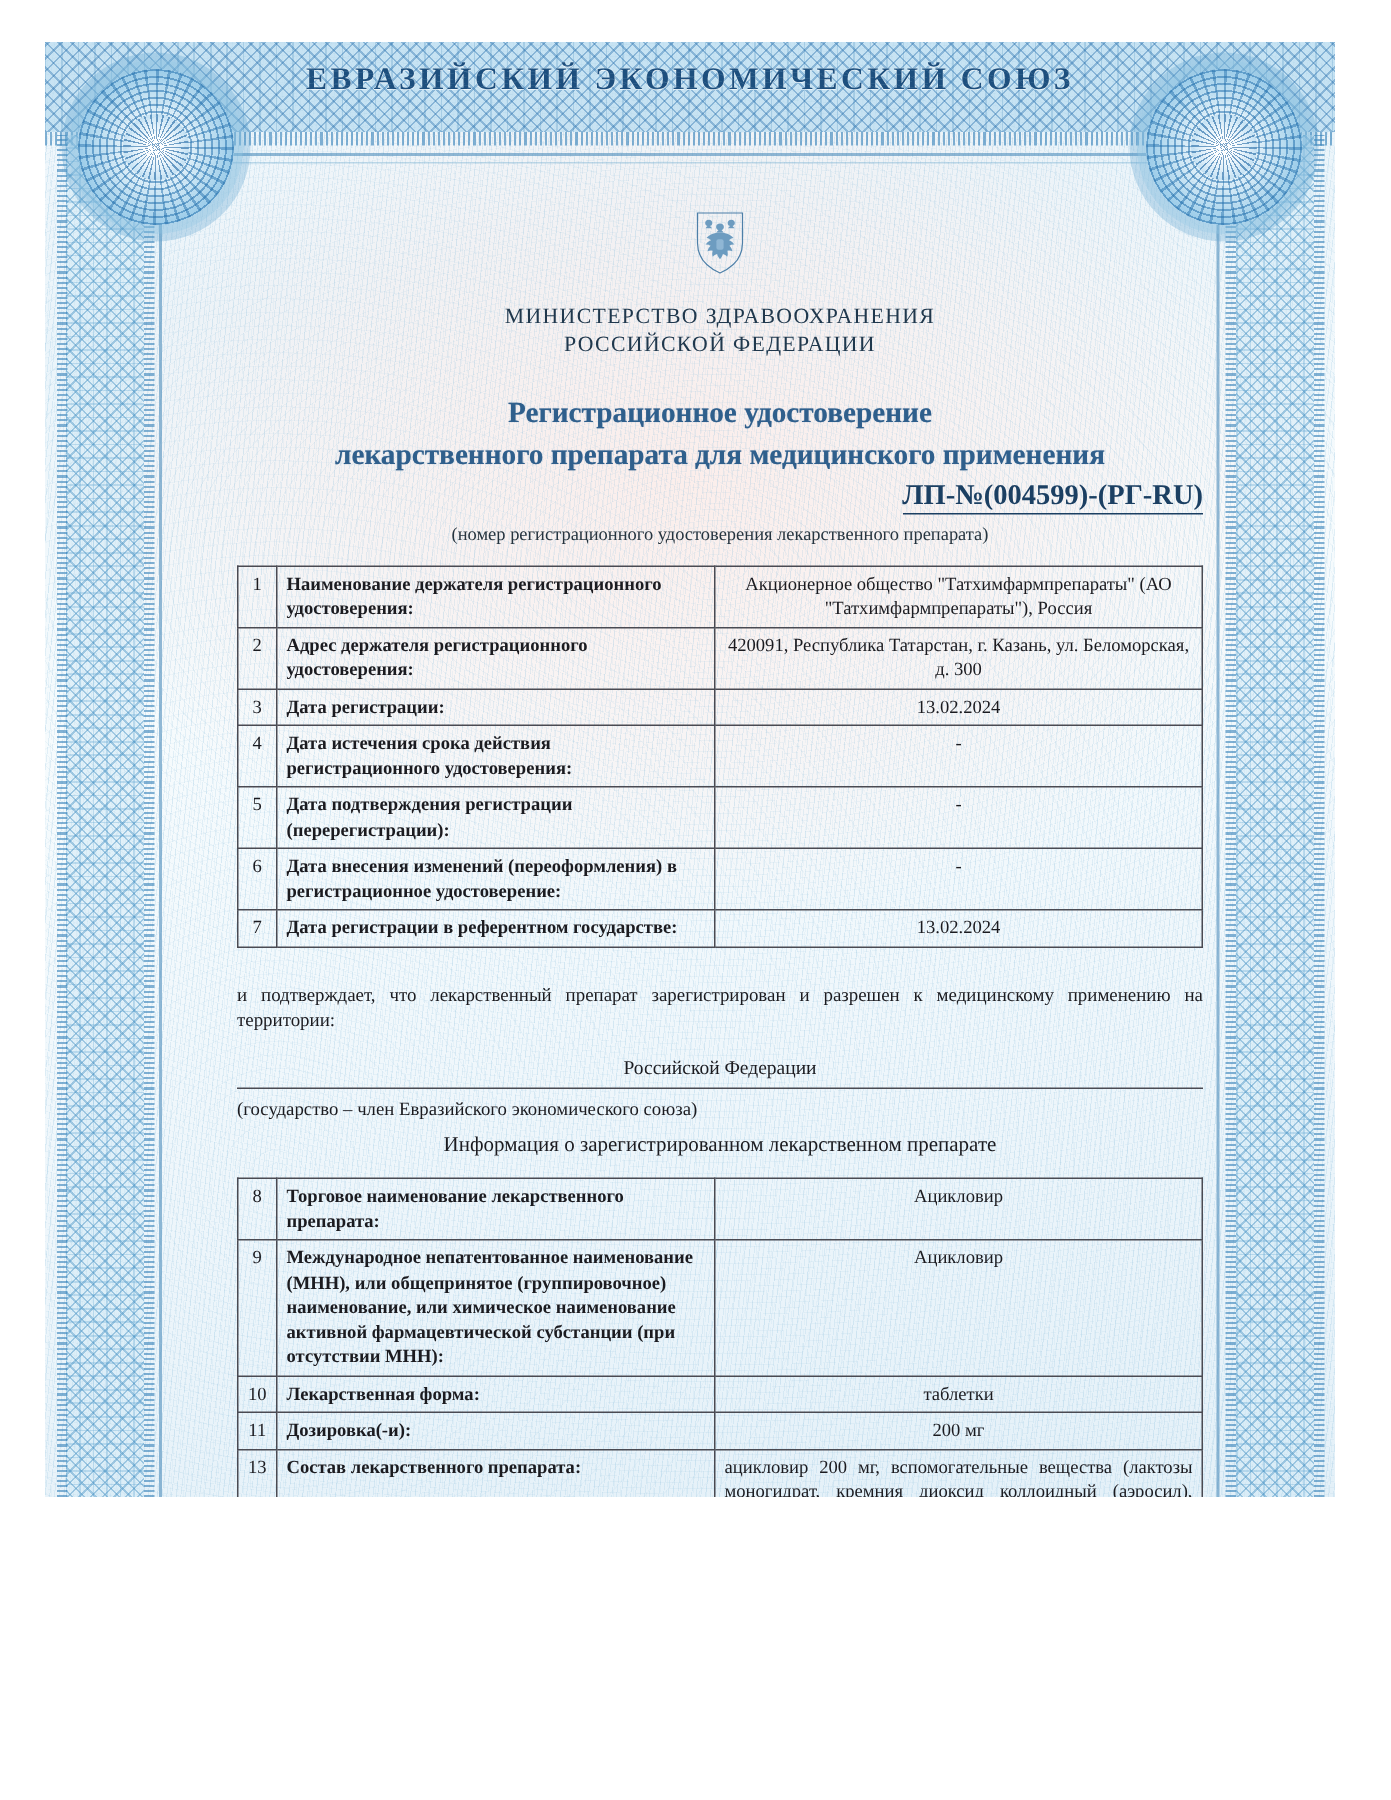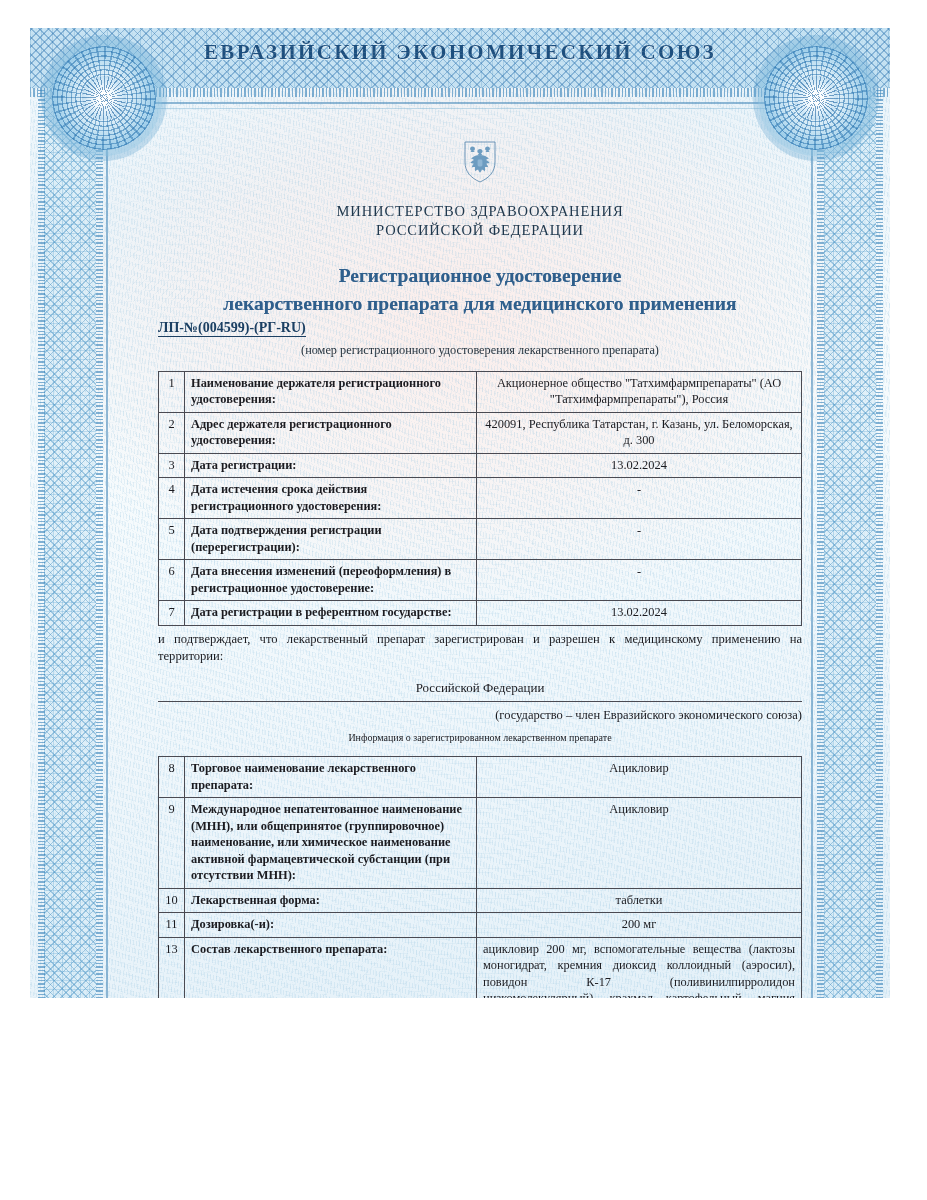--- a/index.html
+++ b/index.html
@@ -168,22 +168,22 @@
     font-size: 19.5px;
     font-weight: bold;
     color: #2f5f8c;
     line-height: 1.42;
     text-shadow: 0 0 0.6px rgba(47,95,140,0.55);
   }
   .cert-title .line2 { display: block; }
 
   .reg-number {
     margin-top: 2px;
-    text-align: left;
-    font-size: 14px;
+    text-align: right;
+    font-size: 19px;
     font-weight: bold;
     color: #1b3f62;
   }
   .reg-number span {
     border-bottom: 1.6px solid #1b3f62;
     padding-bottom: 1px;
   }
   .reg-caption {
     margin-top: 7px;
     text-align: center;
@@ -230,41 +230,41 @@
     text-align: center;
     font-weight: normal;
   }
   td.val.just {
     text-align: justify;
     text-align-last: justify;
   }
 
   
   .confirm {
-    margin-top: 5px;
+    margin-top: 23px;
     font-size: 12.6px;
     line-height: 1.38;
     text-align: justify;
   }
   .territory {
     margin-top: 15px;
     text-align: center;
     font-size: 13px;
     padding-bottom: 5px;
     border-bottom: 1px solid #4a4a52;
   }
   .territory-note {
     margin-top: 6px;
-    text-align: right;
+    text-align: left;
     font-size: 12.5px;
   }
   .info-head {
     margin-top: 9px;
     text-align: center;
-    font-size: 10px;
+    font-size: 14px;
   }
 
   
   #serial {
     position: absolute;
     left: 676px; top: 1052px;
     font-family: "Liberation Serif", serif;
     font-size: 20px;
     letter-spacing: 2.4px;
     color: #c0272d;

